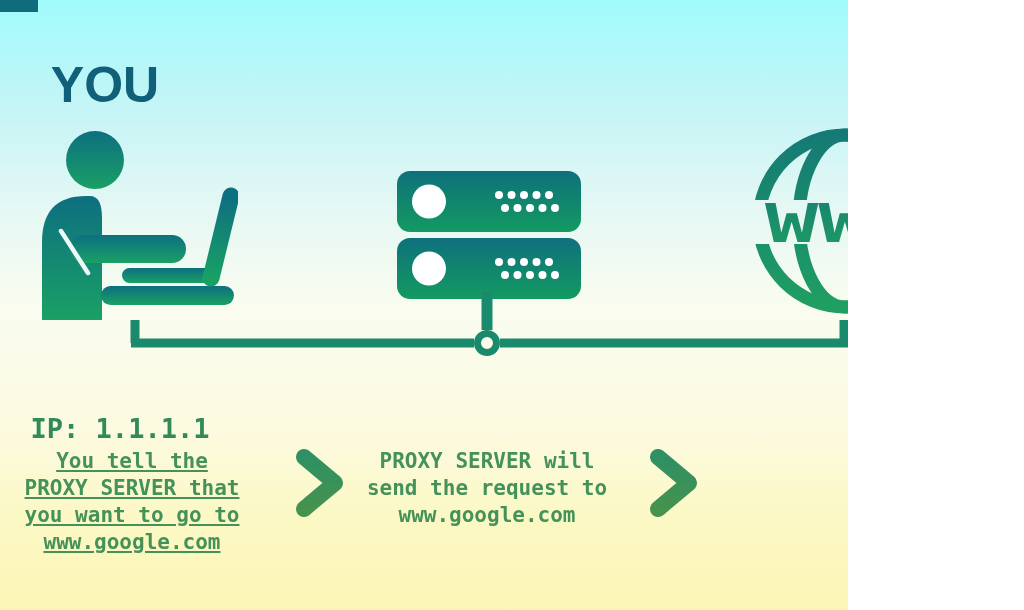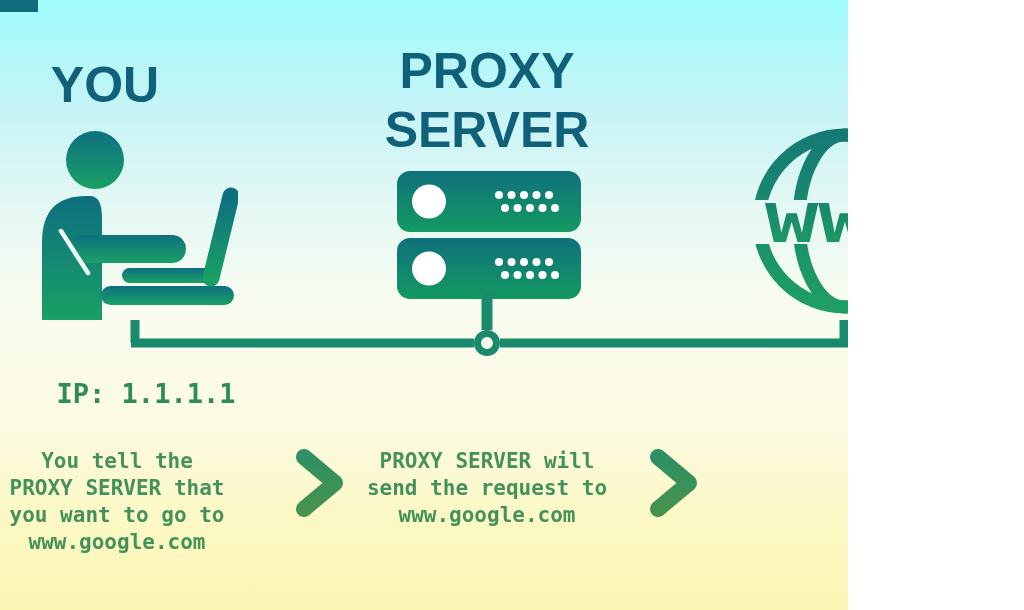--- a/index.html
+++ b/index.html
@@ -7,39 +7,37 @@
     position:relative;width:848px;height:610px;overflow:hidden;
     background:linear-gradient(180deg,#a0fbfc 0%,#c6f4f6 18%,#e6f8f4 35%,#f9fcf0 50%,#fcfae0 70%,#fbf8c5 85%,#fbf6b4 100%);
     font-family:"Liberation Sans",sans-serif;
   }
   .title{position:absolute;color:#0f6078;font-weight:bold;text-align:center;white-space:pre-line;}
   .title-you{left:5px;top:60px;width:200px;font-size:50px;line-height:50px;}
   .title-proxy{left:362px;top:42px;width:250px;font-size:50px;line-height:59px;}
   .title-internet{left:715px;top:62px;width:260px;font-size:51px;line-height:51px;}
   .mono{font-family:"DejaVu Sans Mono","Liberation Mono",monospace;}
   .ip{position:absolute;top:380px;color:#2f8b57;font-weight:bold;font-size:27px;line-height:27px;text-align:center;}
-  .ip-you{left:46px;width:200px;}
+  .ip-you{left:20px;width:200px;margin-top:35px;}
   .ip-proxy{left:387px;width:200px;}
   .step{position:absolute;top:448px;color:#44915a;font-weight:bold;font-size:21px;line-height:27px;text-align:center;white-space:pre-line;}
-  .step-1{left:1px;width:232px;}
+  .step-1{left:16px;width:232px;text-decoration:underline;}
   .step-2{left:362px;width:250px;}
   .step-3{left:686px;width:304px;}
   .abs{position:absolute;}
   .corner-mark{position:absolute;left:0;top:0;width:38px;height:12px;background:#0f6c7c;}
 </style>
 </head>
 <body>
 
 <div class="stage">
 
   <div class="corner-mark"></div>
 
   <div class="title title-you">YOU</div>
-  <div class="title title-proxy">PROXY
-SERVER</div>
 
   <svg class="abs" style="left:38px;top:130px;" width="200" height="190" viewBox="0 0 200 190">
     <defs>
       <linearGradient id="gPerson" x1="0" y1="0" x2="0" y2="1">
         <stop offset="0" stop-color="#0d6f80"></stop>
           <stop offset="1" stop-color="#1aa065"></stop>
       </linearGradient>
     </defs>
     <g fill="url(#gPerson)">
       <circle cx="57" cy="30" r="29"></circle>

